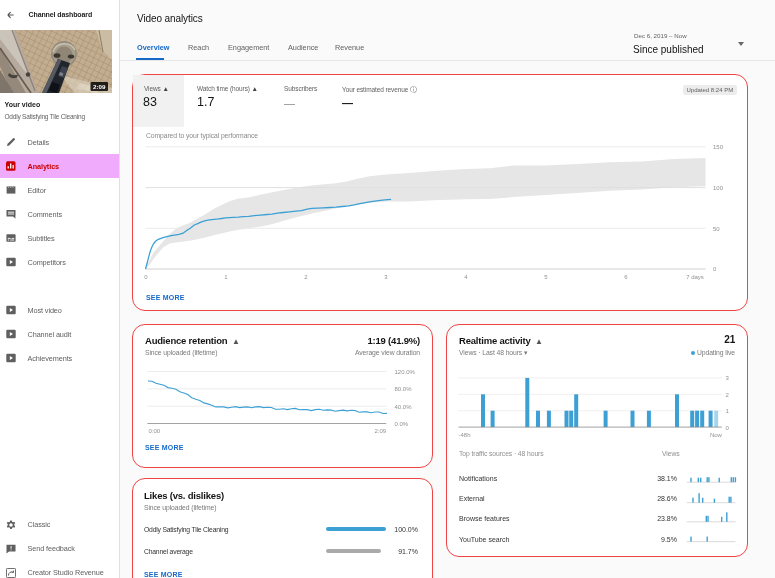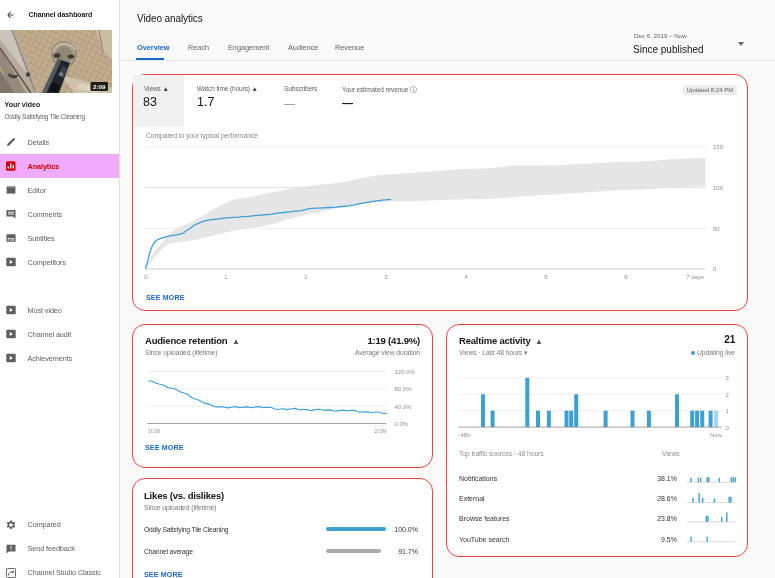--- a/index.html
+++ b/index.html
@@ -141,36 +141,36 @@
           <rect x="0.3" y="0.8" width="9.4" height="8.4" rx="1" fill="#5f5f5f"></rect>
           <path d="M3.8 3 L7 5 L3.8 7 Z" fill="#fff"></path>
         </svg>
       <div class="txt">Achievements</div>
     </div>
 
     <div class="menu-item" style="top:512.5px">
       <svg class="mi-icon" viewBox="0 0 10 10">
           <path d="M5 3.2 a1.8 1.8 0 1 0 0 3.6 a1.8 1.8 0 0 0 0 -3.6 M4.2 0.5 h1.6 l0.3 1.2 1.1 0.6 1.2 -0.5 0.8 1.4 -0.9 0.9 v1.3 l0.9 0.9 -0.8 1.4 -1.2 -0.5 -1.1 0.6 -0.3 1.2 h-1.6 l-0.3 -1.2 -1.1 -0.6 -1.2 0.5 -0.8 -1.4 0.9 -0.9 v-1.3 l-0.9 -0.9 0.8 -1.4 1.2 0.5 1.1 -0.6 z" fill="#5f5f5f" fill-rule="evenodd"></path>
         </svg>
-      <div class="txt">Compared</div>
+      <div class="txt">Classic</div>
     </div>
     <div class="menu-item" style="top:536.5px">
       <svg class="mi-icon" viewBox="0 0 10 10">
           <path d="M0.5 0.8 H9.5 V7.4 H3 L0.5 9.6 Z" fill="#5f5f5f"></path>
           <rect x="4.6" y="2" width="0.9" height="2.8" fill="#fff"></rect>
           <rect x="4.6" y="5.5" width="0.9" height="0.9" fill="#fff"></rect>
         </svg>
       <div class="txt">Send feedback</div>
     </div>
     <div class="menu-item" style="top:560.5px">
       <svg class="mi-icon" viewBox="0 0 10 10">
           <rect x="0.4" y="0.4" width="9.2" height="9.2" rx="1" fill="none" stroke="#5f5f5f" stroke-width="1"></rect>
           <path d="M2.5 7.5 A3.2 3.2 0 0 1 7.4 4.4 M7.4 4.4 L7.6 2.6 M7.4 4.4 L5.6 4.2" stroke="#5f5f5f" stroke-width="1" fill="none"></path>
         </svg>
-      <div class="txt">Channel Studio Classic</div>
+      <div class="txt">Creator Studio Revenue</div>
     </div>
   </div>
 
   <div class="vtitle">Video analytics</div>
   <div class="tab active" style="left:137px">Overview</div>
   <div class="tab" style="left:188px">Reach</div>
   <div class="tab" style="left:228px">Engagement</div>
   <div class="tab" style="left:288px">Audience</div>
   <div class="tab" style="left:335px">Revenue</div>
   <div class="tab-underline"></div>

